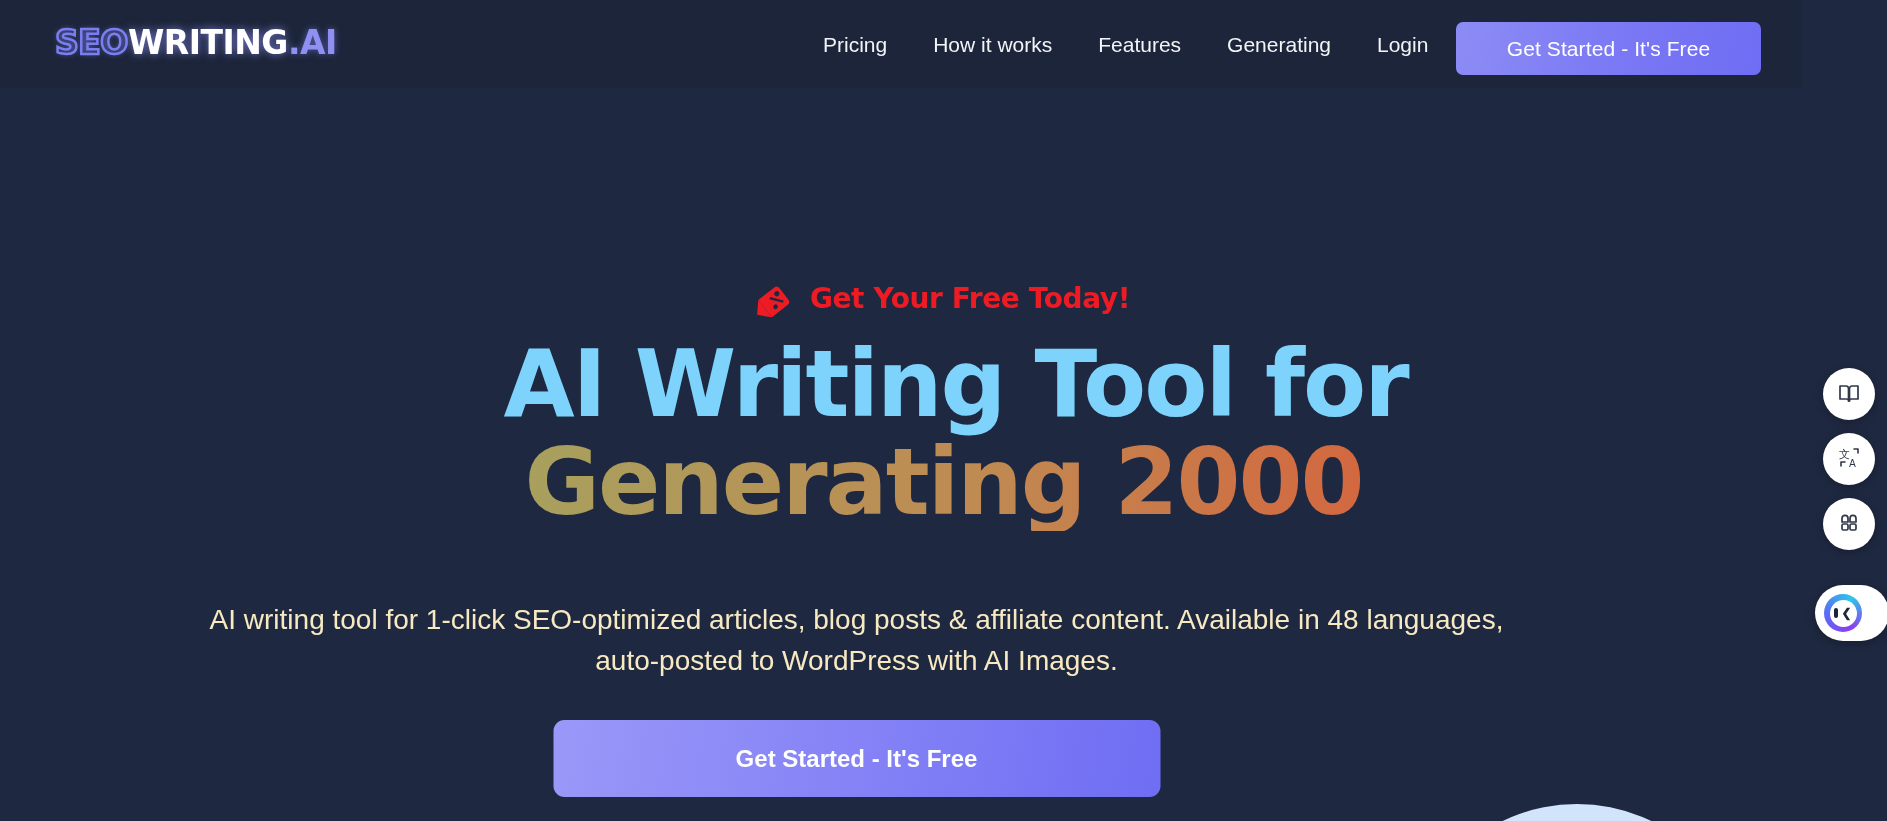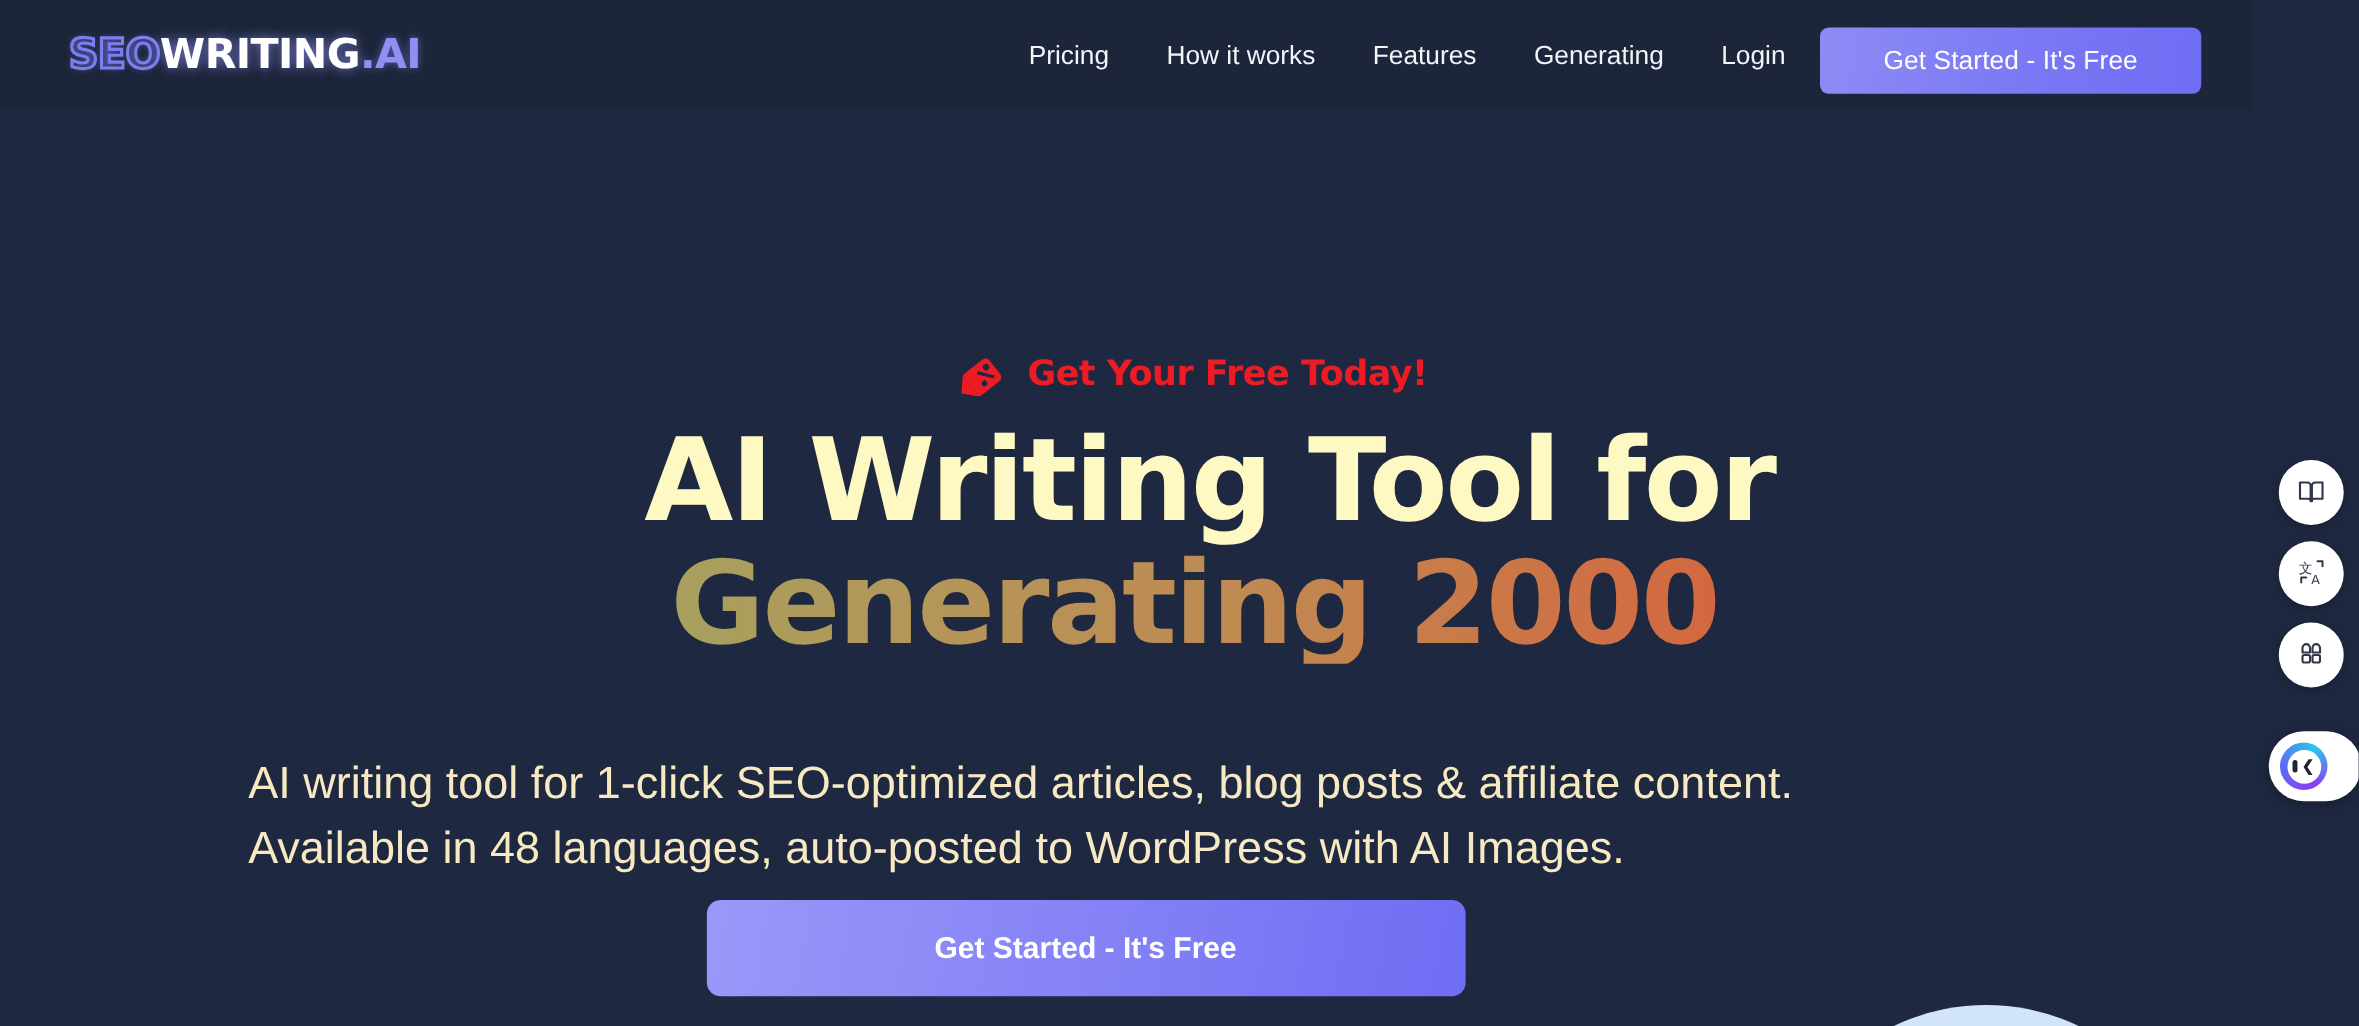--- a/index.html
+++ b/index.html
@@ -39,50 +39,50 @@
   }
   .cta-header {
     position:absolute; right:41px; top:22px;
     width:305px; height:53px; border:none; border-radius:7px;
     background:linear-gradient(100deg,#8d8cf5 0%,#7a78f4 55%,#6f6df3 100%);
     color:#fff; font-size:21px; font-family:"Liberation Sans", sans-serif;
     cursor:pointer; letter-spacing:.1px;
   }
 
   
-  .hero { position:absolute; top:88px; left:12px; width:1713px; height:733px; }
+  .hero { position:absolute; top:88px; left:0; width:1713px; height:733px; }
 
   .badge {
     position:absolute; top:191px; left:0; width:1887px;
     display:flex; align-items:center; justify-content:center; gap:13px;
   }
   .badge-icon { width:40px; height:38px; display:block; }
   .badge-text {
     color:#ed1c24; font-size:28px; font-weight:700;
     font-family:"DejaVu Sans", sans-serif; letter-spacing:-0.4px;
   }
 
   .headline {
     position:absolute; top:248px; left:0; width:1887px;
     text-align:center; line-height:1.06;
     font-family:"DejaVu Sans", sans-serif;
     font-weight:700; font-size:92px; letter-spacing:-2px;
   }
-  .headline .l1 { display:block; color:#fef9c3;padding-left:24px; }
+  .headline .l1 { display:block; color:#7dd3fc;padding-left:24px; }
   .headline .l2 {
     display:block;
     background:linear-gradient(90deg,#8aab63 0%,#a8a05e 28%,#c08a52 52%,#d7613c 76%,#e03e2d 100%);
     -webkit-background-clip:text; background-clip:text;
     -webkit-text-fill-color:transparent; color:transparent;
   }
 
   .subtitle {
     position:absolute; top:512px; left:50%; transform:translateX(-50%);
-    width:1340px; 
-    color:#f7e9c2; font-size:36px; line-height:1.45;
+    width:1340px; text-align:center;
+    color:#f7e9c2; font-size:28px; line-height:1.45;
   }
 
   .cta-main {
     position:absolute; top:632px; left:50%; transform:translateX(-50%);
     width:607px; height:77px; border:none; border-radius:11px;
     background:linear-gradient(100deg,#9a98f8 0%,#8785f6 45%,#6f6df3 100%);
     color:#fff; font-size:24px; font-weight:700;
     font-family:"Liberation Sans", sans-serif; cursor:pointer;
   }
 

